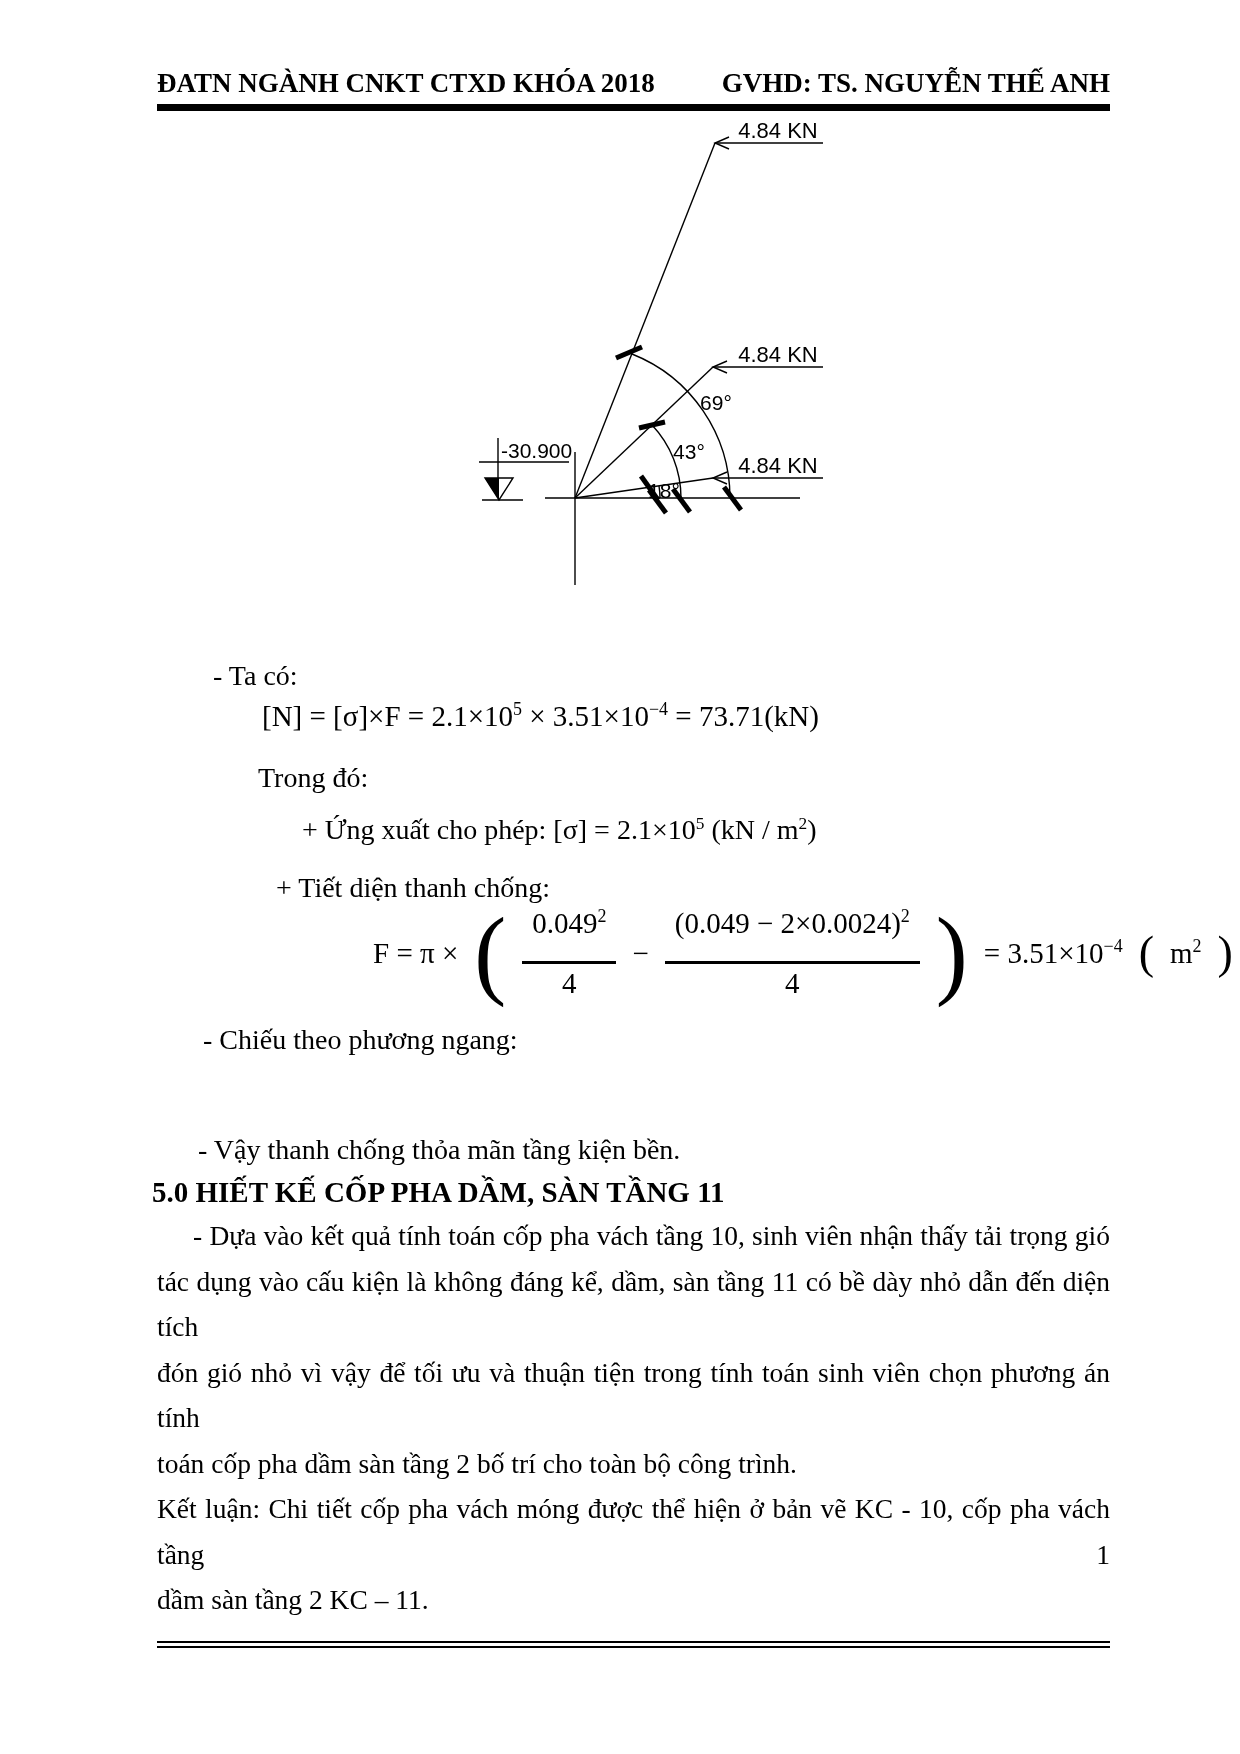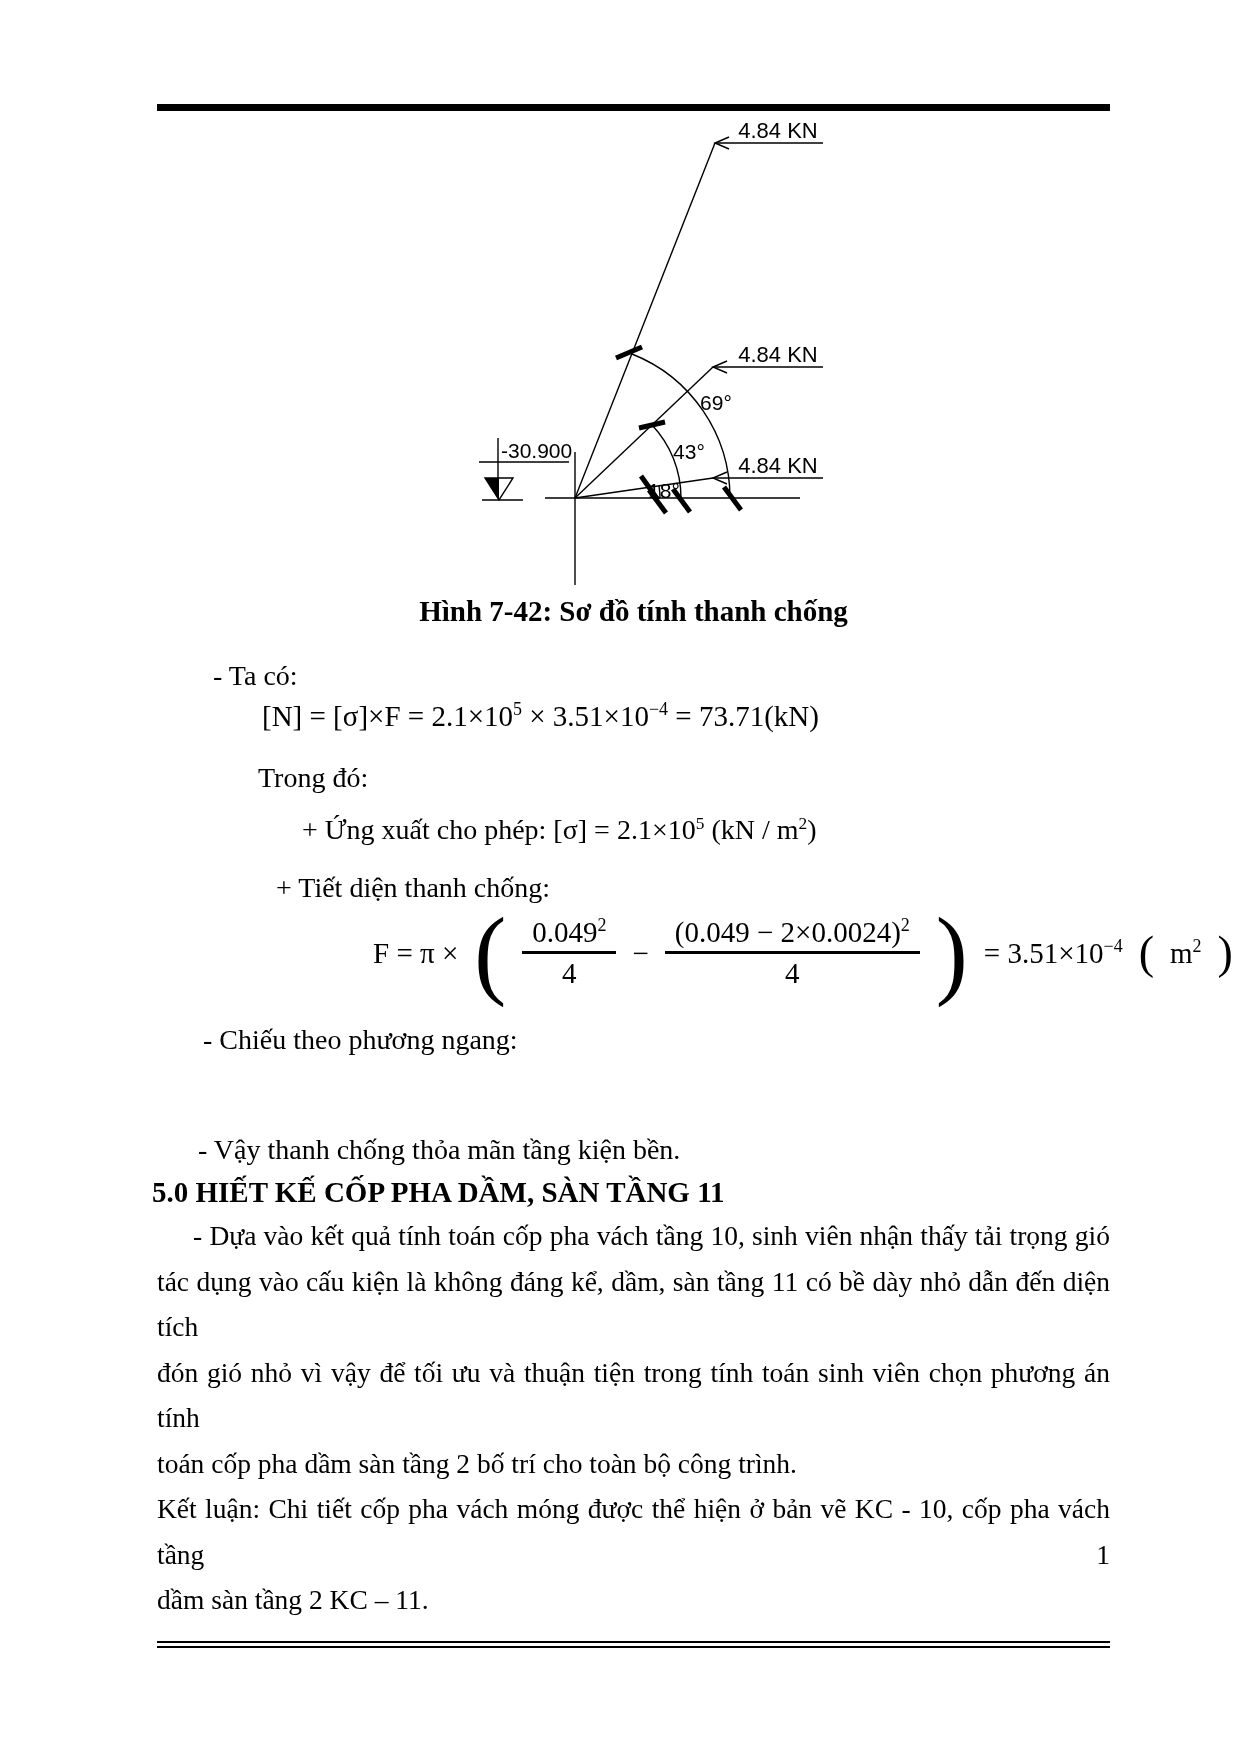--- a/index.html
+++ b/index.html
@@ -22,35 +22,39 @@
   
   .caption{left:157px;width:953px;top:595px;text-align:center;font-weight:bold;font-size:29px;}
   .h79{left:152px;top:1176px;font-weight:bold;font-size:29px;white-space:nowrap;}
   
   .t{font-size:28px;white-space:nowrap;}
   .formula{font-size:29px;white-space:nowrap;}
   sup{font-size:0.62em;line-height:0;}
   
   .fflex{display:flex;align-items:center;gap:16px;font-size:29px;white-space:nowrap;}
   .frac{display:inline-flex;flex-direction:column;text-align:center;}
-  .frac .num{border-bottom:3px solid #000;padding:0 10px 2px 10px;}
+  .frac .num{border-bottom:3px solid #000;padding:0 10px 21px 10px;}
   .frac .den{padding-top:3px;}
   .bigp{font-size:96px;line-height:0.88;font-weight:400;transform:scaleY(1.04);}
   .medp{font-size:46px;line-height:0.9;font-weight:400;}
   
   .para{left:157px;width:953px;top:1213px;font-size:27.5px;line-height:45.5px;text-align:justify;}
   .para .jl{text-align-last:justify;}
   .para .ind{padding-left:36px;}
   svg text{font-family:"Liberation Sans","DejaVu Sans",sans-serif;}
 </style>
 </head>
 <body>
 
 <div class="page">
 
+  <div class="abs hdr">
+    <span>ĐATN NGÀNH CNKT CTXD KHÓA 2018</span>
+    <span>GVHD: TS. NGUYỄN THẾ ANH</span>
+  </div>
   <div class="abs hdr-bar"></div>
 
   <svg class="abs" style="left:420px;top:112px;" width="460" height="480" viewBox="420 112 460 480">
     <g stroke="#000" stroke-width="1.4" fill="none">
 
       <line x1="545" y1="498" x2="800" y2="498"></line>
       <line x1="575" y1="452" x2="575" y2="585"></line>
 
       <line x1="575" y1="498" x2="715" y2="143"></line>
       <line x1="575" y1="498" x2="713" y2="367"></line>
@@ -85,21 +89,20 @@
 
     <text x="778" y="138" font-size="22" text-anchor="middle">4.84 KN</text>
     <text x="778" y="362" font-size="22" text-anchor="middle">4.84 KN</text>
     <text x="778" y="473" font-size="22" text-anchor="middle">4.84 KN</text>
     <text x="716" y="410" font-size="21" text-anchor="middle">69°</text>
     <text x="689" y="459" font-size="21" text-anchor="middle">43°</text>
     <text x="664" y="498" font-size="21" text-anchor="middle">18°</text>
     <text x="501" y="458" font-size="21">-30.900</text>
   </svg>
 
-  <div class="abs caption">Hình 7-42: Sơ đồ tính thanh chống</div>
 
   <div class="abs t" style="left:213px;top:660px;">- Ta có:</div>
 
   <div class="abs formula" style="left:262px;top:700px;"><span>[N] = [σ]×F = 2.1×10</span><sup>5</sup><span> × 3.51×10</span><sup>−4</sup><span> = 73.71(kN)</span></div>
 
   <div class="abs t" style="left:258px;top:762px;">Trong đó:</div>
 
   <div class="abs formula" style="left:302px;top:814px;font-size:28px;"><span>+ Ứng xuất cho phép: [σ] = 2.1×10</span><sup>5</sup><span> (kN / m</span><sup>2</sup><span>)</span></div>
 
   <div class="abs t" style="left:276px;top:872px;">+ Tiết diện thanh chống:</div>

